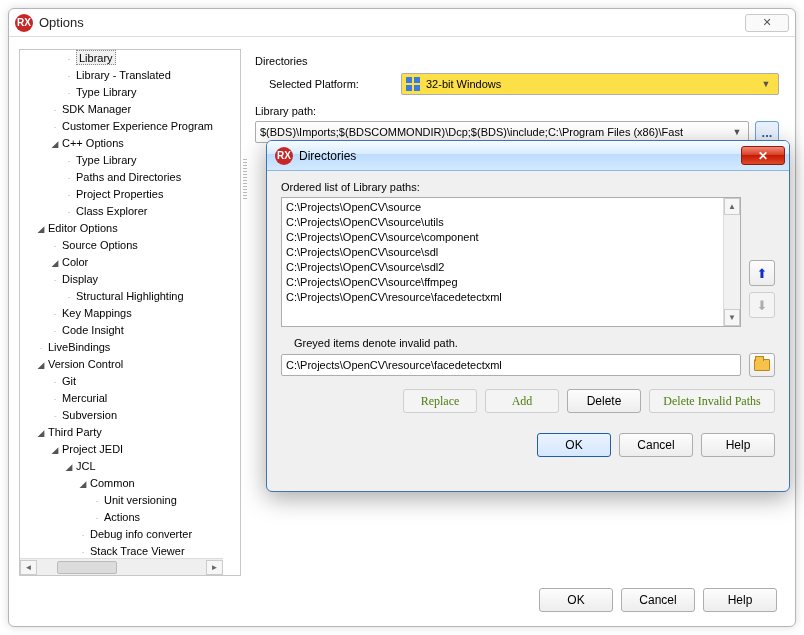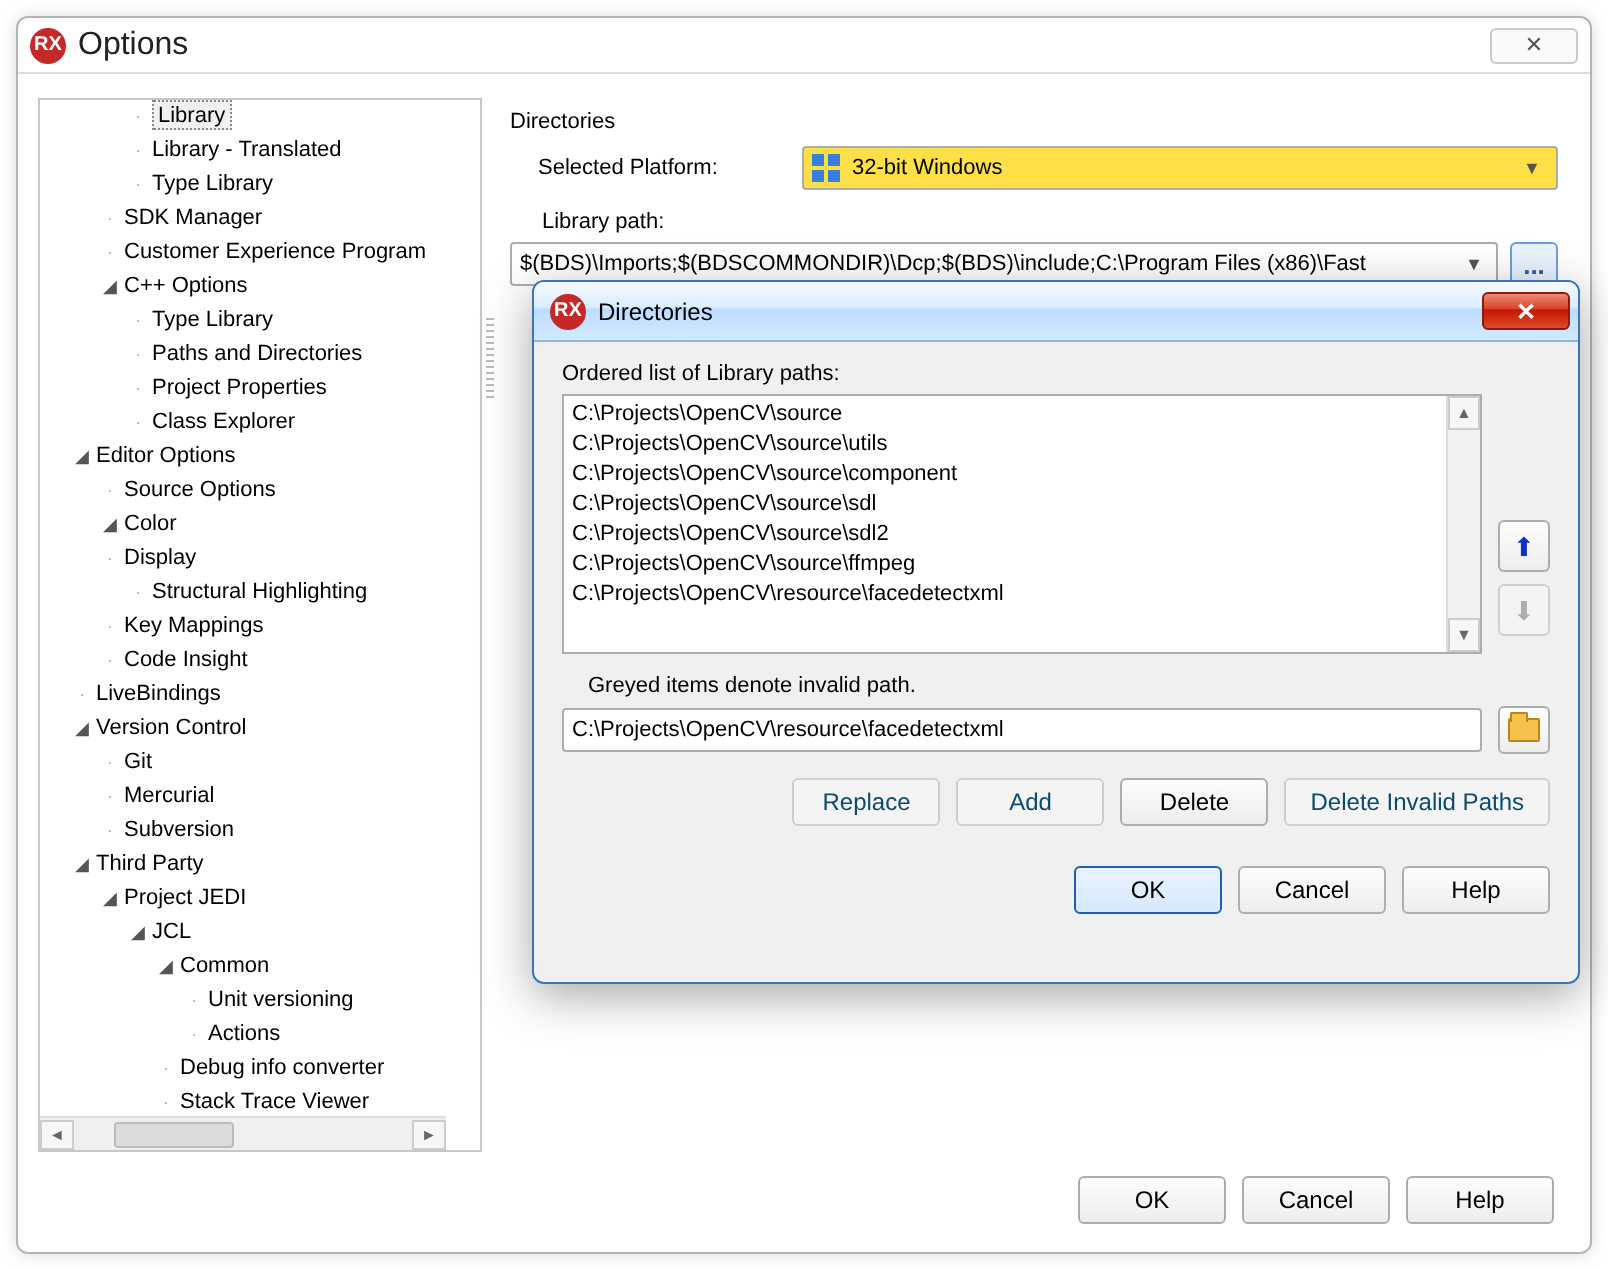--- a/index.html
+++ b/index.html
@@ -13,21 +13,21 @@
   }
   .titlebar {
     height: 28px; display: flex; align-items: center; padding: 0 6px;
     border-bottom: 1px solid #dcdcdc;
   }
   .rx-badge {
     width: 18px; height: 18px; border-radius: 50%; background: #c62828;
     color: #fff; font-size: 10px; font-weight: bold; display: flex;
     align-items: center; justify-content: center; margin-right: 6px;
   }
-  .titlebar-text { font-size: 16px; color: #222; }
+  .titlebar-text { font-size: 13px; color: #222; }
   .titlebar-spacer { flex: 1; }
   .close-btn {
     width: 44px; height: 18px; border: 1px solid #c9c9c9; border-radius: 3px;
     display: flex; align-items: center; justify-content: center;
     font-size: 11px; color: #555; background: #fafafa;
   }
 
   .main-body {
     position: absolute; left: 10px; top: 40px; right: 10px; bottom: 50px;
     display: flex;
@@ -92,21 +92,21 @@
     display: inline-block; width: 14px; height: 14px; margin-right: 6px;
     background:
       linear-gradient(#3a7de0,#3a7de0) 0 0/6px 6px no-repeat,
       linear-gradient(#3a7de0,#3a7de0) 8px 0/6px 6px no-repeat,
       linear-gradient(#3a7de0,#3a7de0) 0 8px/6px 6px no-repeat,
       linear-gradient(#3a7de0,#3a7de0) 8px 8px/6px 6px no-repeat;
   }
   .select .caret {
     width: 16px; text-align: center; color: #555; font-size: 9px;
   }
-  .field-label { margin: 4px 0 4px 16px; }
+  .field-label { margin: 4px 0 4px 0; }
   .path-row { display: flex; align-items: center; gap: 6px; }
   .text-input {
     flex: 1; height: 22px; border: 1px solid #adadad; background: #fff;
     display: flex; align-items: center; padding: 0 4px; border-radius: 2px;
     white-space: nowrap; overflow: hidden;
   }
   .text-input .caret { margin-left: auto; font-size: 9px; color: #555; width: 14px; text-align: center; }
   .ellipsis-btn {
     width: 24px; height: 22px; border: 1px solid #6aa0e0; background: #e9f2fd;
     border-radius: 3px; display: flex; align-items: center; justify-content: center;
@@ -117,21 +117,21 @@
   .main-buttons {
     position: absolute; right: 18px; bottom: 14px; display: flex; gap: 8px;
   }
   .btn {
     min-width: 74px; height: 24px; border: 1px solid #adadad; border-radius: 3px;
     background: linear-gradient(#fdfdfd,#ededed);
     font-size: 12px; color: #000; display: flex; align-items: center; justify-content: center;
     padding: 0 12px;
   }
   .btn.primary { border-color: #1e5fad; background: linear-gradient(#eaf3ff,#d6e8fd); }
-  .btn.disabled { color: #0c4a6e; background: #f4f4f4; border-color: #cfcfcf; }
+  .btn.disabled { color: #4d7c0f; background: #f4f4f4; border-color: #cfcfcf; font-family: Liberation Serif, serif; }
 
   
   .dialog {
     position: absolute; left: 266px; top: 140px; width: 524px; height: 352px;
     border: 1px solid #3e74b5; border-radius: 6px;
     box-shadow: 0 6px 24px rgba(0,0,0,0.35);
     background: #f0f0f0;
     display: flex; flex-direction: column; overflow: hidden;
   }
   .dlg-titlebar {

